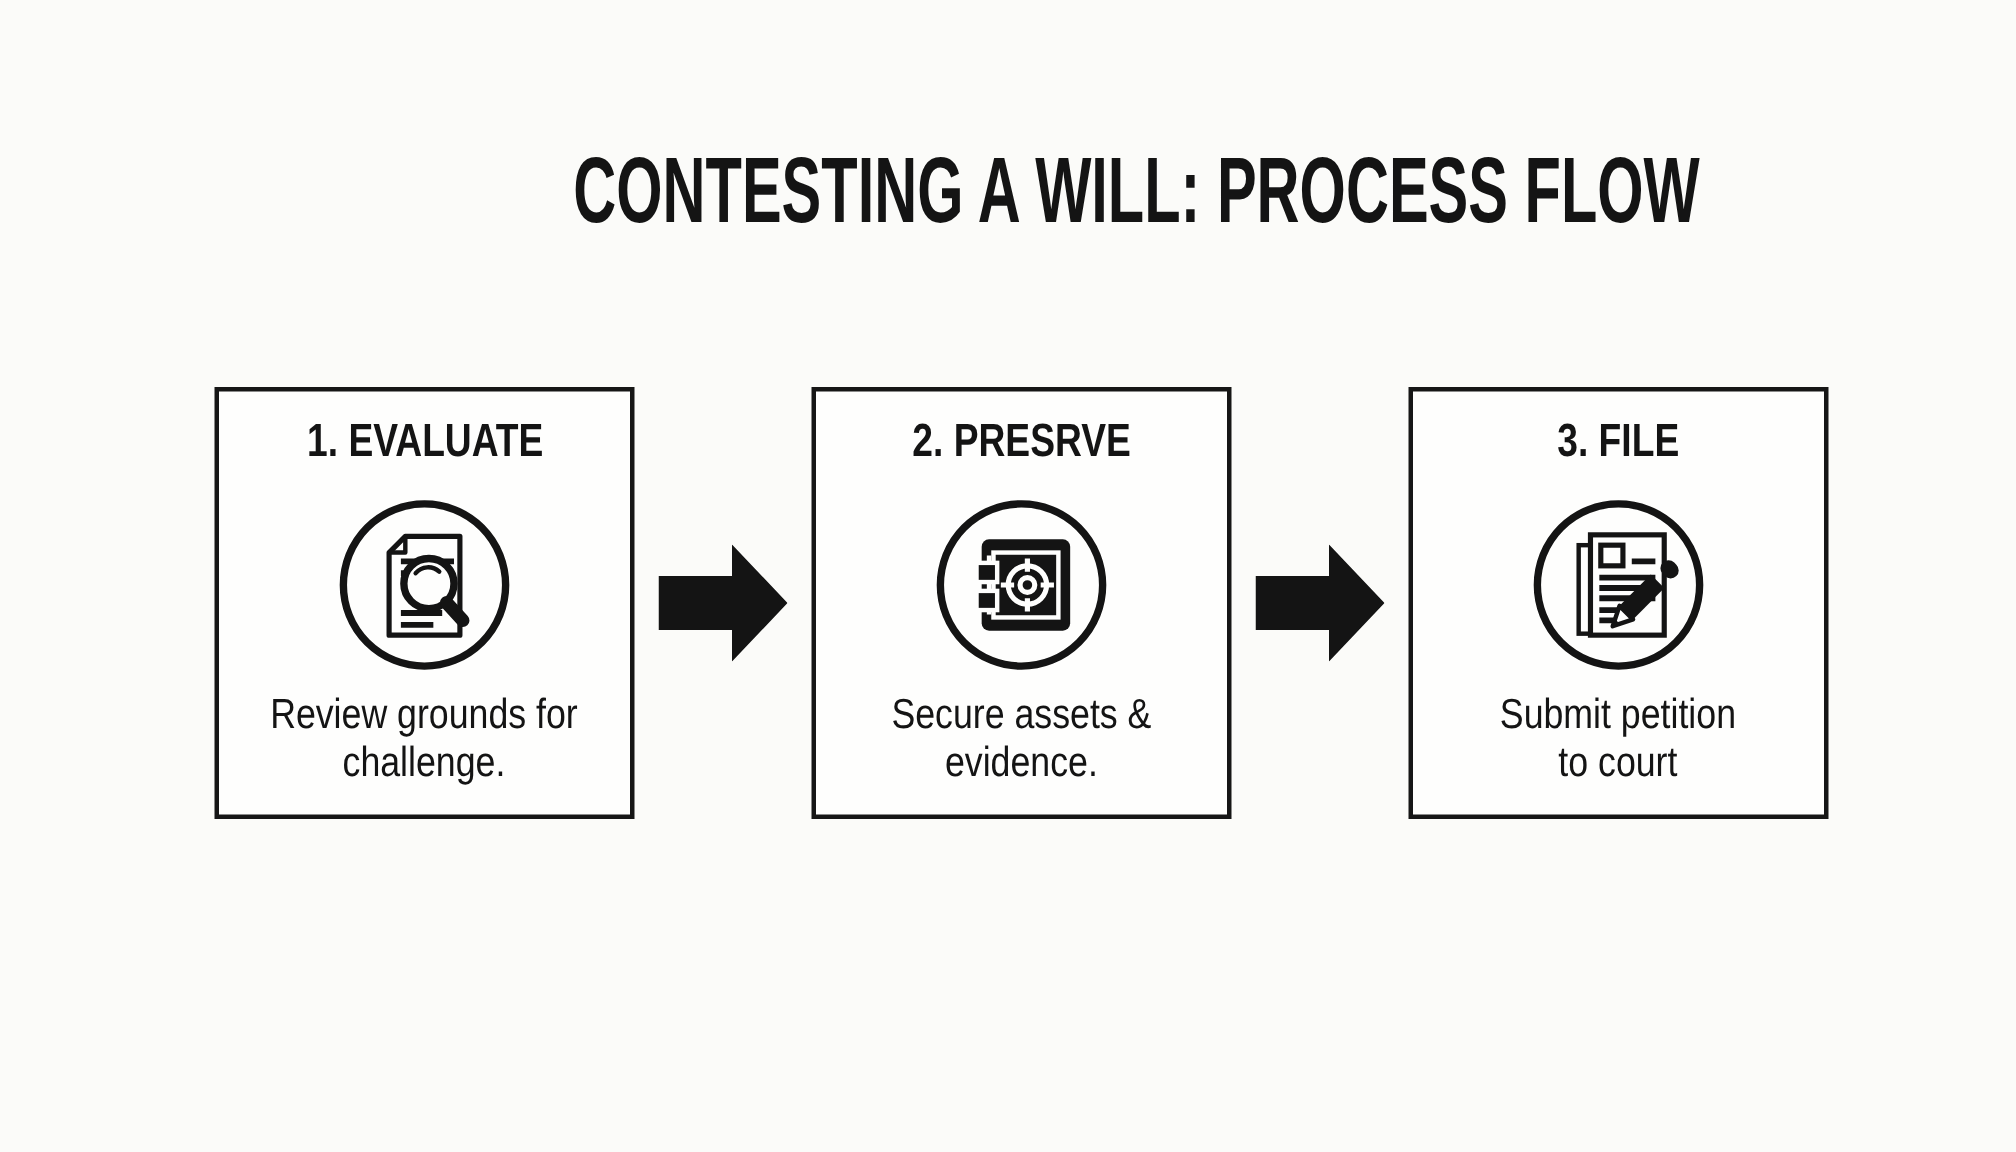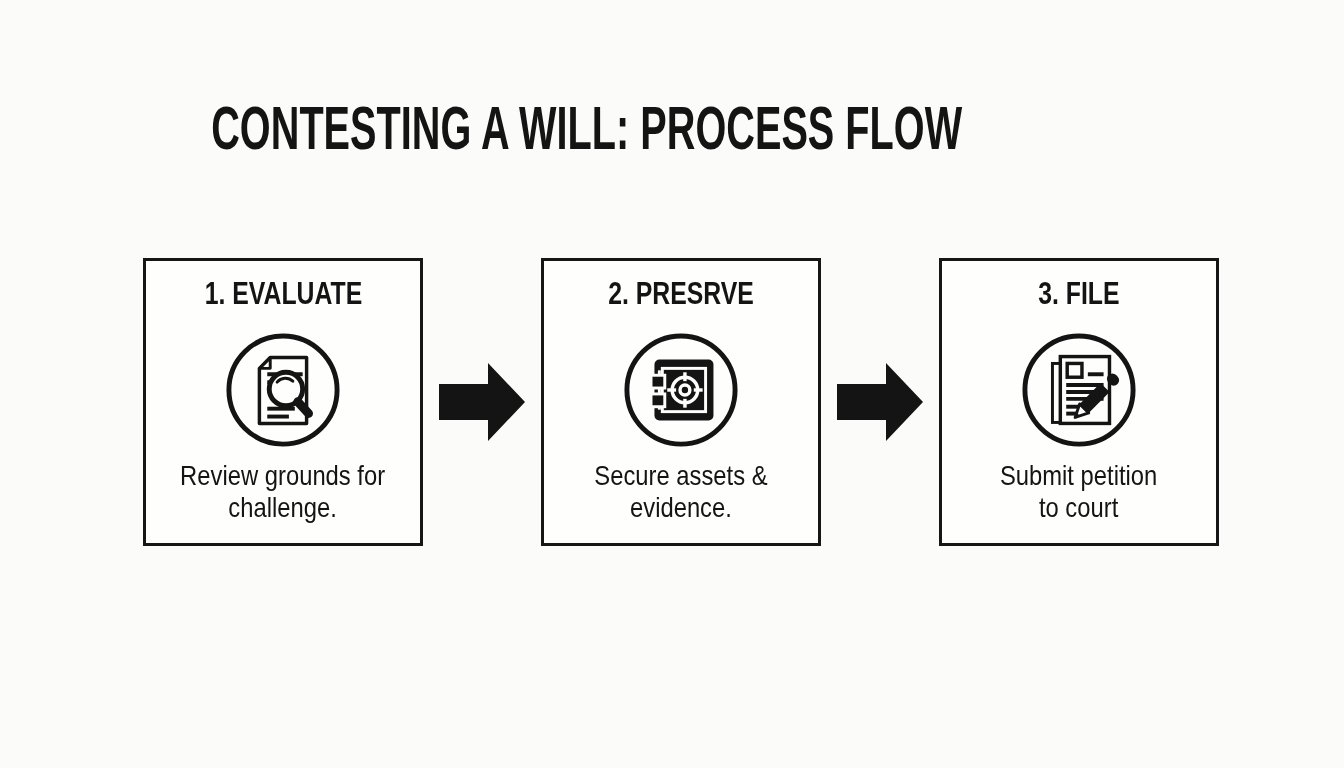--- a/index.html
+++ b/index.html
@@ -15,21 +15,21 @@
     overflow: hidden;
     font-family: "Liberation Sans", sans-serif;
     color: #141414;
   }
   
   .title-wrap {
     position: absolute;
     top: 97px;
     left: 0;
     width: 100%;
-    text-align: left;
+    text-align: right;
   }
   .title {
     display: inline-block;
     font-size: 62px;
     font-weight: bold;
     line-height: 1;
     white-space: nowrap;
     letter-spacing: 0px;
     transform: scaleX(0.64);
     transform-origin: 50% 50%;

